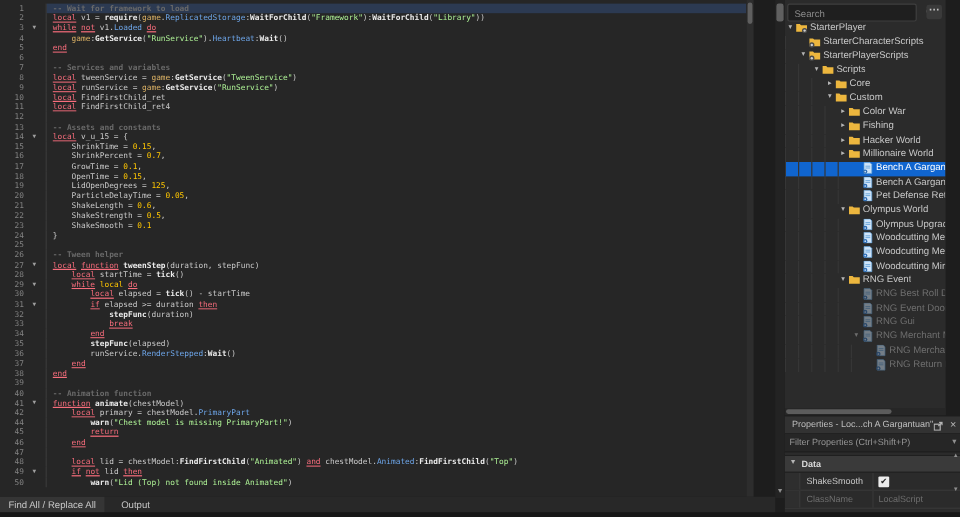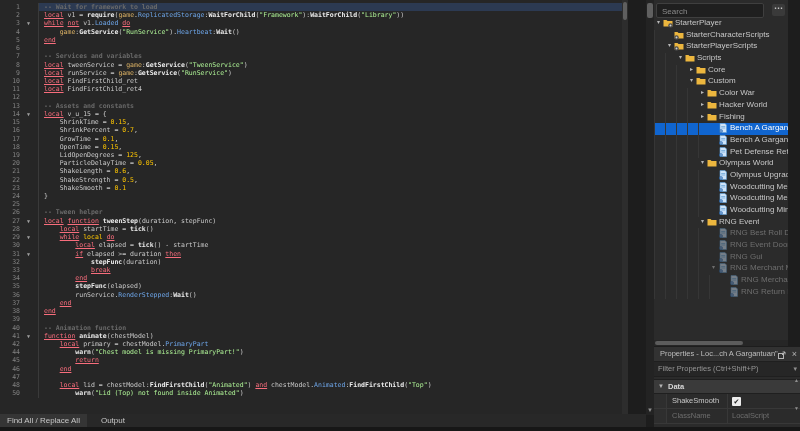--- a/index.html
+++ b/index.html
@@ -299,20 +299,25 @@
       <span class="g">47</span>
       <span class="f"></span>
       <span class="c"></span>
     </div>
     <div class="cl">
       <span class="g">48</span>
       <span class="f"></span>
       <span class="c"><span class="t-id">    </span><span class="t-kw">local</span><span class="t-id"> lid = chestModel:</span><span class="t-fn">FindFirstChild</span><span class="t-id">(</span><span class="t-str">"Animated"</span><span class="t-id">) </span><span class="t-kw">and</span><span class="t-id"> chestModel.</span><span class="t-prop">Animated</span><span class="t-id">:</span><span class="t-fn">FindFirstChild</span><span class="t-id">(</span><span class="t-str">"Top"</span><span class="t-id">)</span></span>
     </div>
     <div class="cl">
+      <span class="g">49</span>
+      <span class="f">▼</span>
+      <span class="c"><span class="t-id">    </span><span class="t-kw">if</span><span class="t-id"> </span><span class="t-kw">not</span><span class="t-id"> lid </span><span class="t-kw">then</span></span>
+    </div>
+    <div class="cl">
       <span class="g">50</span>
       <span class="f"></span>
       <span class="c"><span class="t-id">        </span><span class="t-fn">warn</span><span class="t-id">(</span><span class="t-str">"Lid (Top) not found inside Animated"</span><span class="t-id">)</span></span>
     </div>
   </div>
 <div id="ed-scroll">
   <div id="ed-thumb"></div>
 </div>
 
 <div id="dock-strip">
@@ -412,34 +417,47 @@
         <span class="sp"></span>
         <span class="sp"></span>
         <span class="sp"></span>
         <span class="sp"></span>
         <span class="exp">▸</span>
         <span class="ticon">
           <svg width="10" height="10" viewBox="0 0 10 10">
             <path d="M0.5 2 L3.5 2 L4.5 3 L9.5 3 L9.5 8.5 L0.5 8.5 Z" fill="#ecb63e"></path>
           </svg>
         </span>
+        <span class="tlabel">Fishing</span>
+      </div>
+      <div class="trow">
+        <span class="sp"></span>
+        <span class="sp"></span>
+        <span class="sp"></span>
+        <span class="sp"></span>
+        <span class="exp">▸</span>
+        <span class="ticon">
+          <svg width="10" height="10" viewBox="0 0 10 10">
+            <path d="M0.5 2 L3.5 2 L4.5 3 L9.5 3 L9.5 8.5 L0.5 8.5 Z" fill="#ecb63e"></path>
+          </svg>
+        </span>
         <span class="tlabel">Hacker World</span>
       </div>
       <div class="trow">
         <span class="sp"></span>
         <span class="sp"></span>
         <span class="sp"></span>
         <span class="sp"></span>
         <span class="exp">▸</span>
         <span class="ticon">
           <svg width="10" height="10" viewBox="0 0 10 10">
             <path d="M0.5 2 L3.5 2 L4.5 3 L9.5 3 L9.5 8.5 L0.5 8.5 Z" fill="#ecb63e"></path>
           </svg>
         </span>
-        <span class="tlabel">Fishing</span>
+        <span class="tlabel">Millionaire World</span>
       </div>
       <div class="trow sel">
         <span class="sp"></span>
         <span class="sp"></span>
         <span class="sp"></span>
         <span class="sp"></span>
         <span class="sp"></span>
         <span class="exp"></span>
         <span class="ticon">
           <svg width="10" height="10" viewBox="0 0 10 10">

